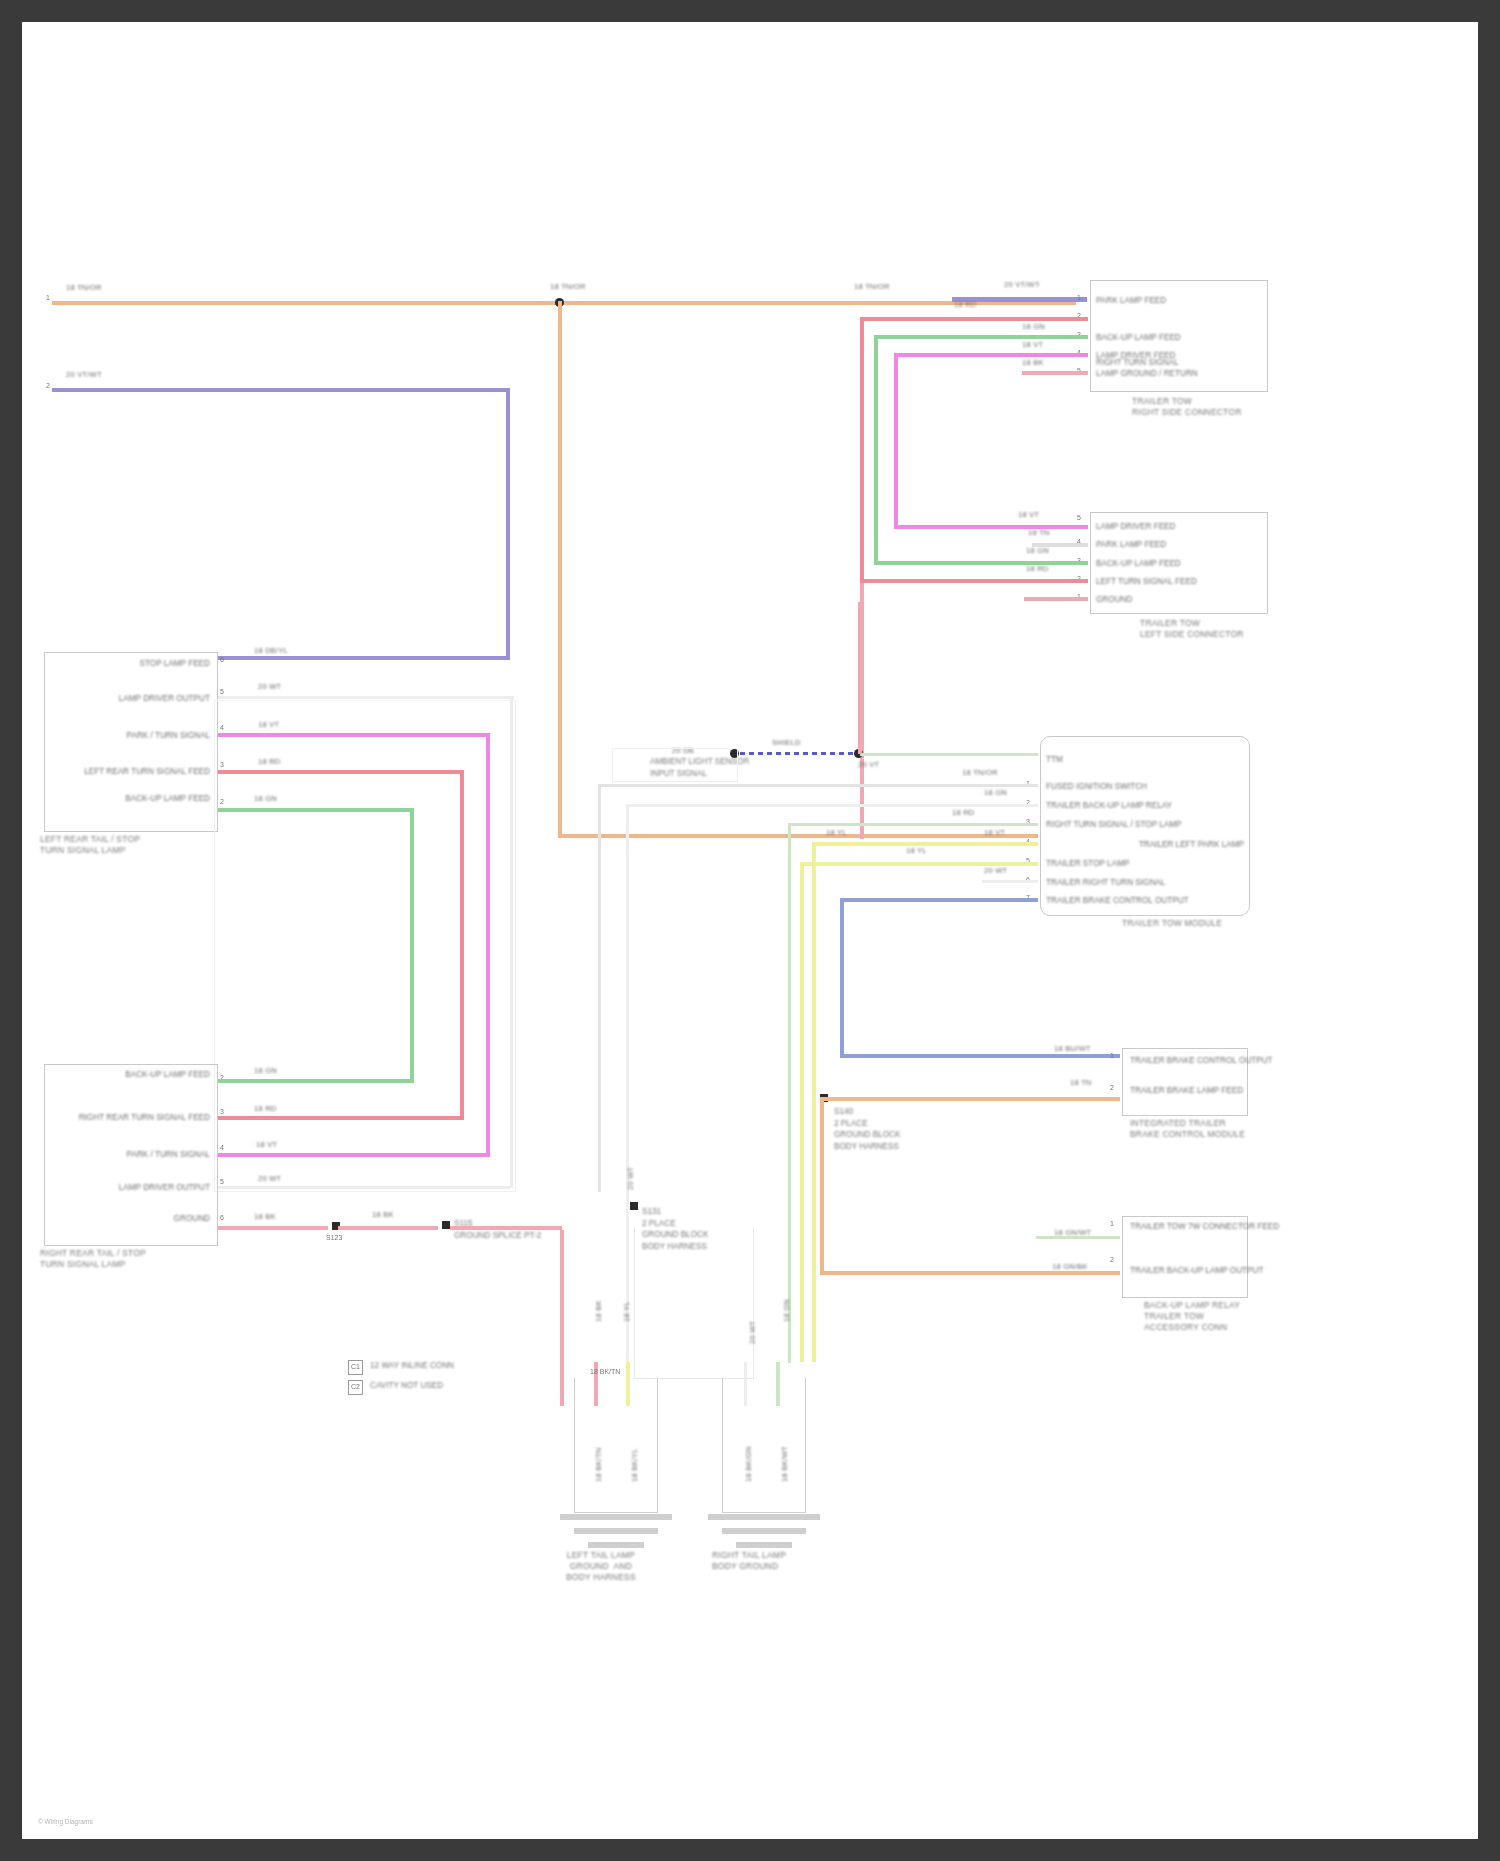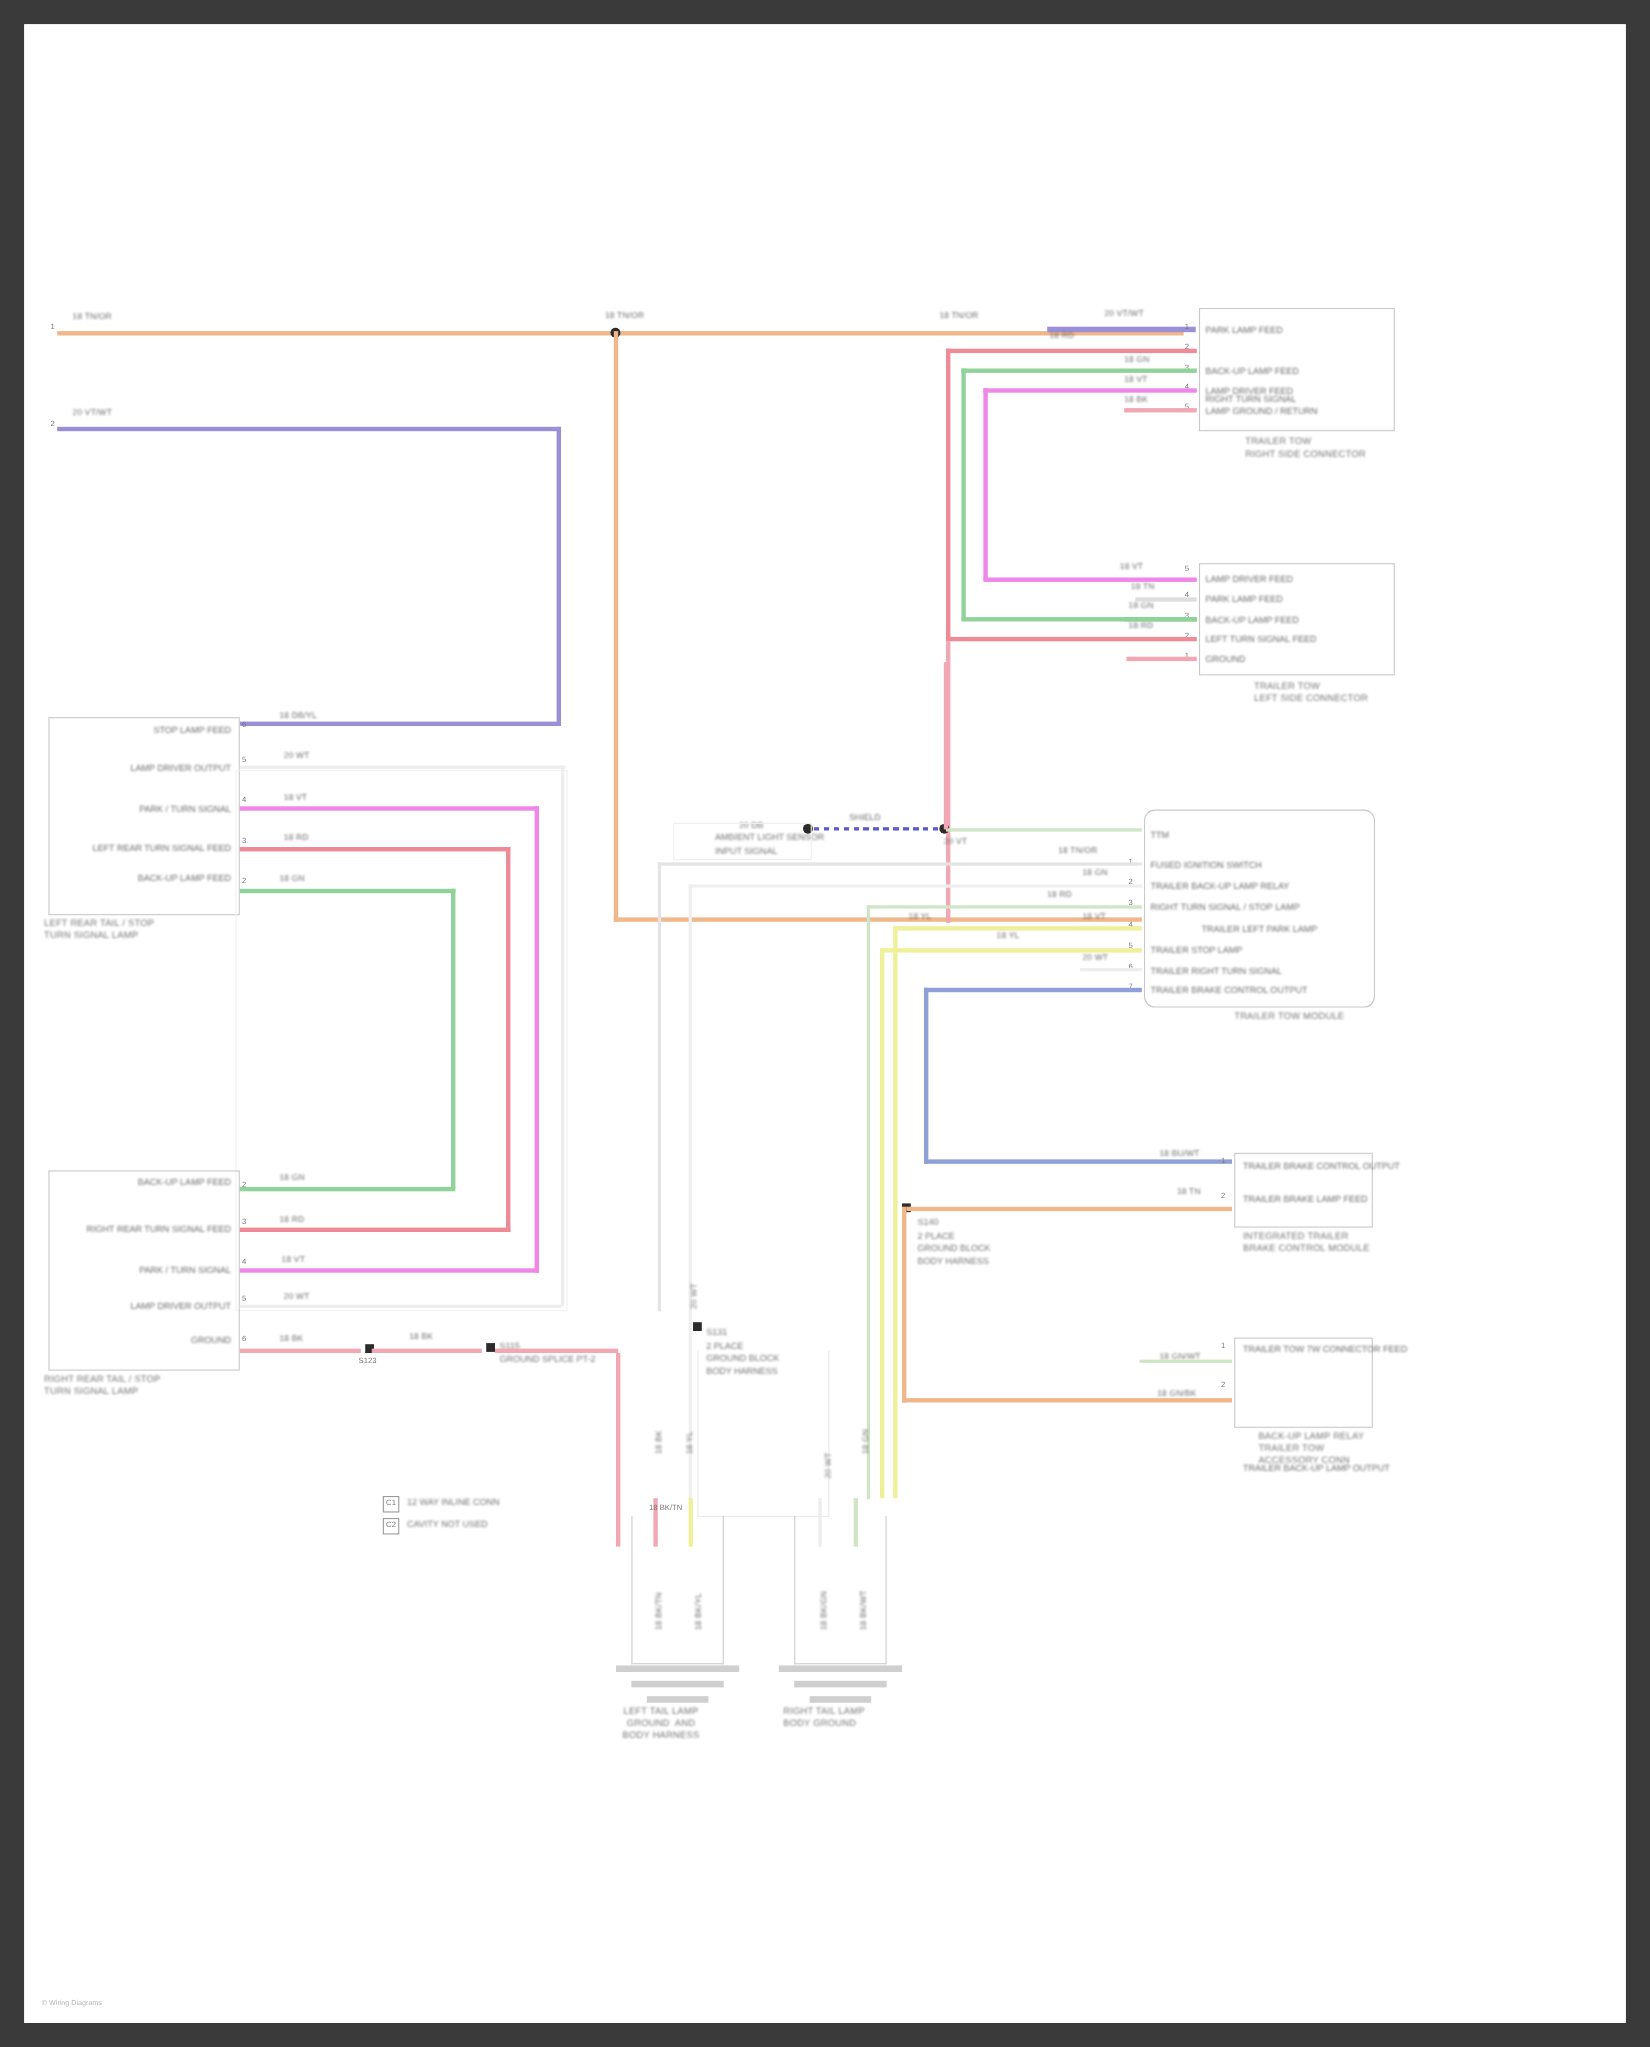--- a/index.html
+++ b/index.html
@@ -225,21 +225,21 @@
   <div class="wlbl" style="left:940px;top:746px;">18 TN/OR</div>
 
   <div class="pinlbl" style="left:1024px;top:779px;width:198px;text-align:left;">TRAILER BACK-UP LAMP RELAY</div>
   <div class="tinynum" style="left:1004px;top:777px;">2</div>
   <div class="wlbl" style="left:962px;top:766px;">18 GN</div>
 
   <div class="pinlbl" style="left:1024px;top:798px;width:198px;text-align:left;">RIGHT TURN SIGNAL / STOP LAMP</div>
   <div class="tinynum" style="left:1004px;top:796px;">3</div>
   <div class="wlbl" style="left:930px;top:786px;">18 RD</div>
 
-  <div class="pinlbl" style="left:1024px;top:818px;width:198px;text-align:center;">TRAILER LEFT PARK LAMP</div>
+  <div class="pinlbl" style="left:1024px;top:818px;width:198px;text-align:right;">TRAILER LEFT PARK LAMP</div>
   <div class="tinynum" style="left:1004px;top:816px;">4</div>
   <div class="wlbl" style="left:962px;top:806px;">18 VT</div>
 
   <div class="pinlbl" style="left:1024px;top:837px;width:198px;text-align:left;">TRAILER STOP LAMP</div>
   <div class="tinynum" style="left:1004px;top:835px;">5</div>
   <div class="wlbl" style="left:884px;top:824px;">18 YL</div>
 
   <div class="pinlbl" style="left:1024px;top:856px;width:198px;text-align:left;">TRAILER RIGHT TURN SIGNAL</div>
   <div class="tinynum" style="left:1004px;top:854px;">6</div>
   <div class="wlbl" style="left:962px;top:844px;">20 WT</div>
@@ -295,21 +295,21 @@
   <div class="box" style="left:1100px;top:1194px;width:124px;height:80px;"></div>
   <div class="boxcap" style="left:1122px;top:1278px;">BACK-UP LAMP RELAY
 TRAILER TOW
 ACCESSORY CONN</div>
 
   <div class="pinlbl" style="left:1108px;top:1200px;width:112px;text-align:left;">TRAILER TOW 7W
 CONNECTOR FEED</div>
   <div class="tinynum" style="left:1088px;top:1198px;">1</div>
   <div class="wlbl" style="left:1032px;top:1206px;">18 GN/WT</div>
 
-  <div class="pinlbl" style="left:1108px;top:1308px;width:112px;text-align:left;">TRAILER BACK-UP
+  <div class="pinlbl" style="left:1108px;top:1244px;width:112px;text-align:left;">TRAILER BACK-UP
 LAMP OUTPUT</div>
   <div class="tinynum" style="left:1088px;top:1234px;">2</div>
   <div class="wlbl" style="left:1030px;top:1240px;">18 GN/BK</div>
 
   <div class="wire h" style="left:1014px;top:1214px;width:84px;background:#cfe6c6;height:3px;"></div>
 
   <div class="sqdot" style="left:608px;top:1180px;"></div>
   <div class="note" style="left:620px;top:1184px;">S131
 2 PLACE
 GROUND BLOCK

